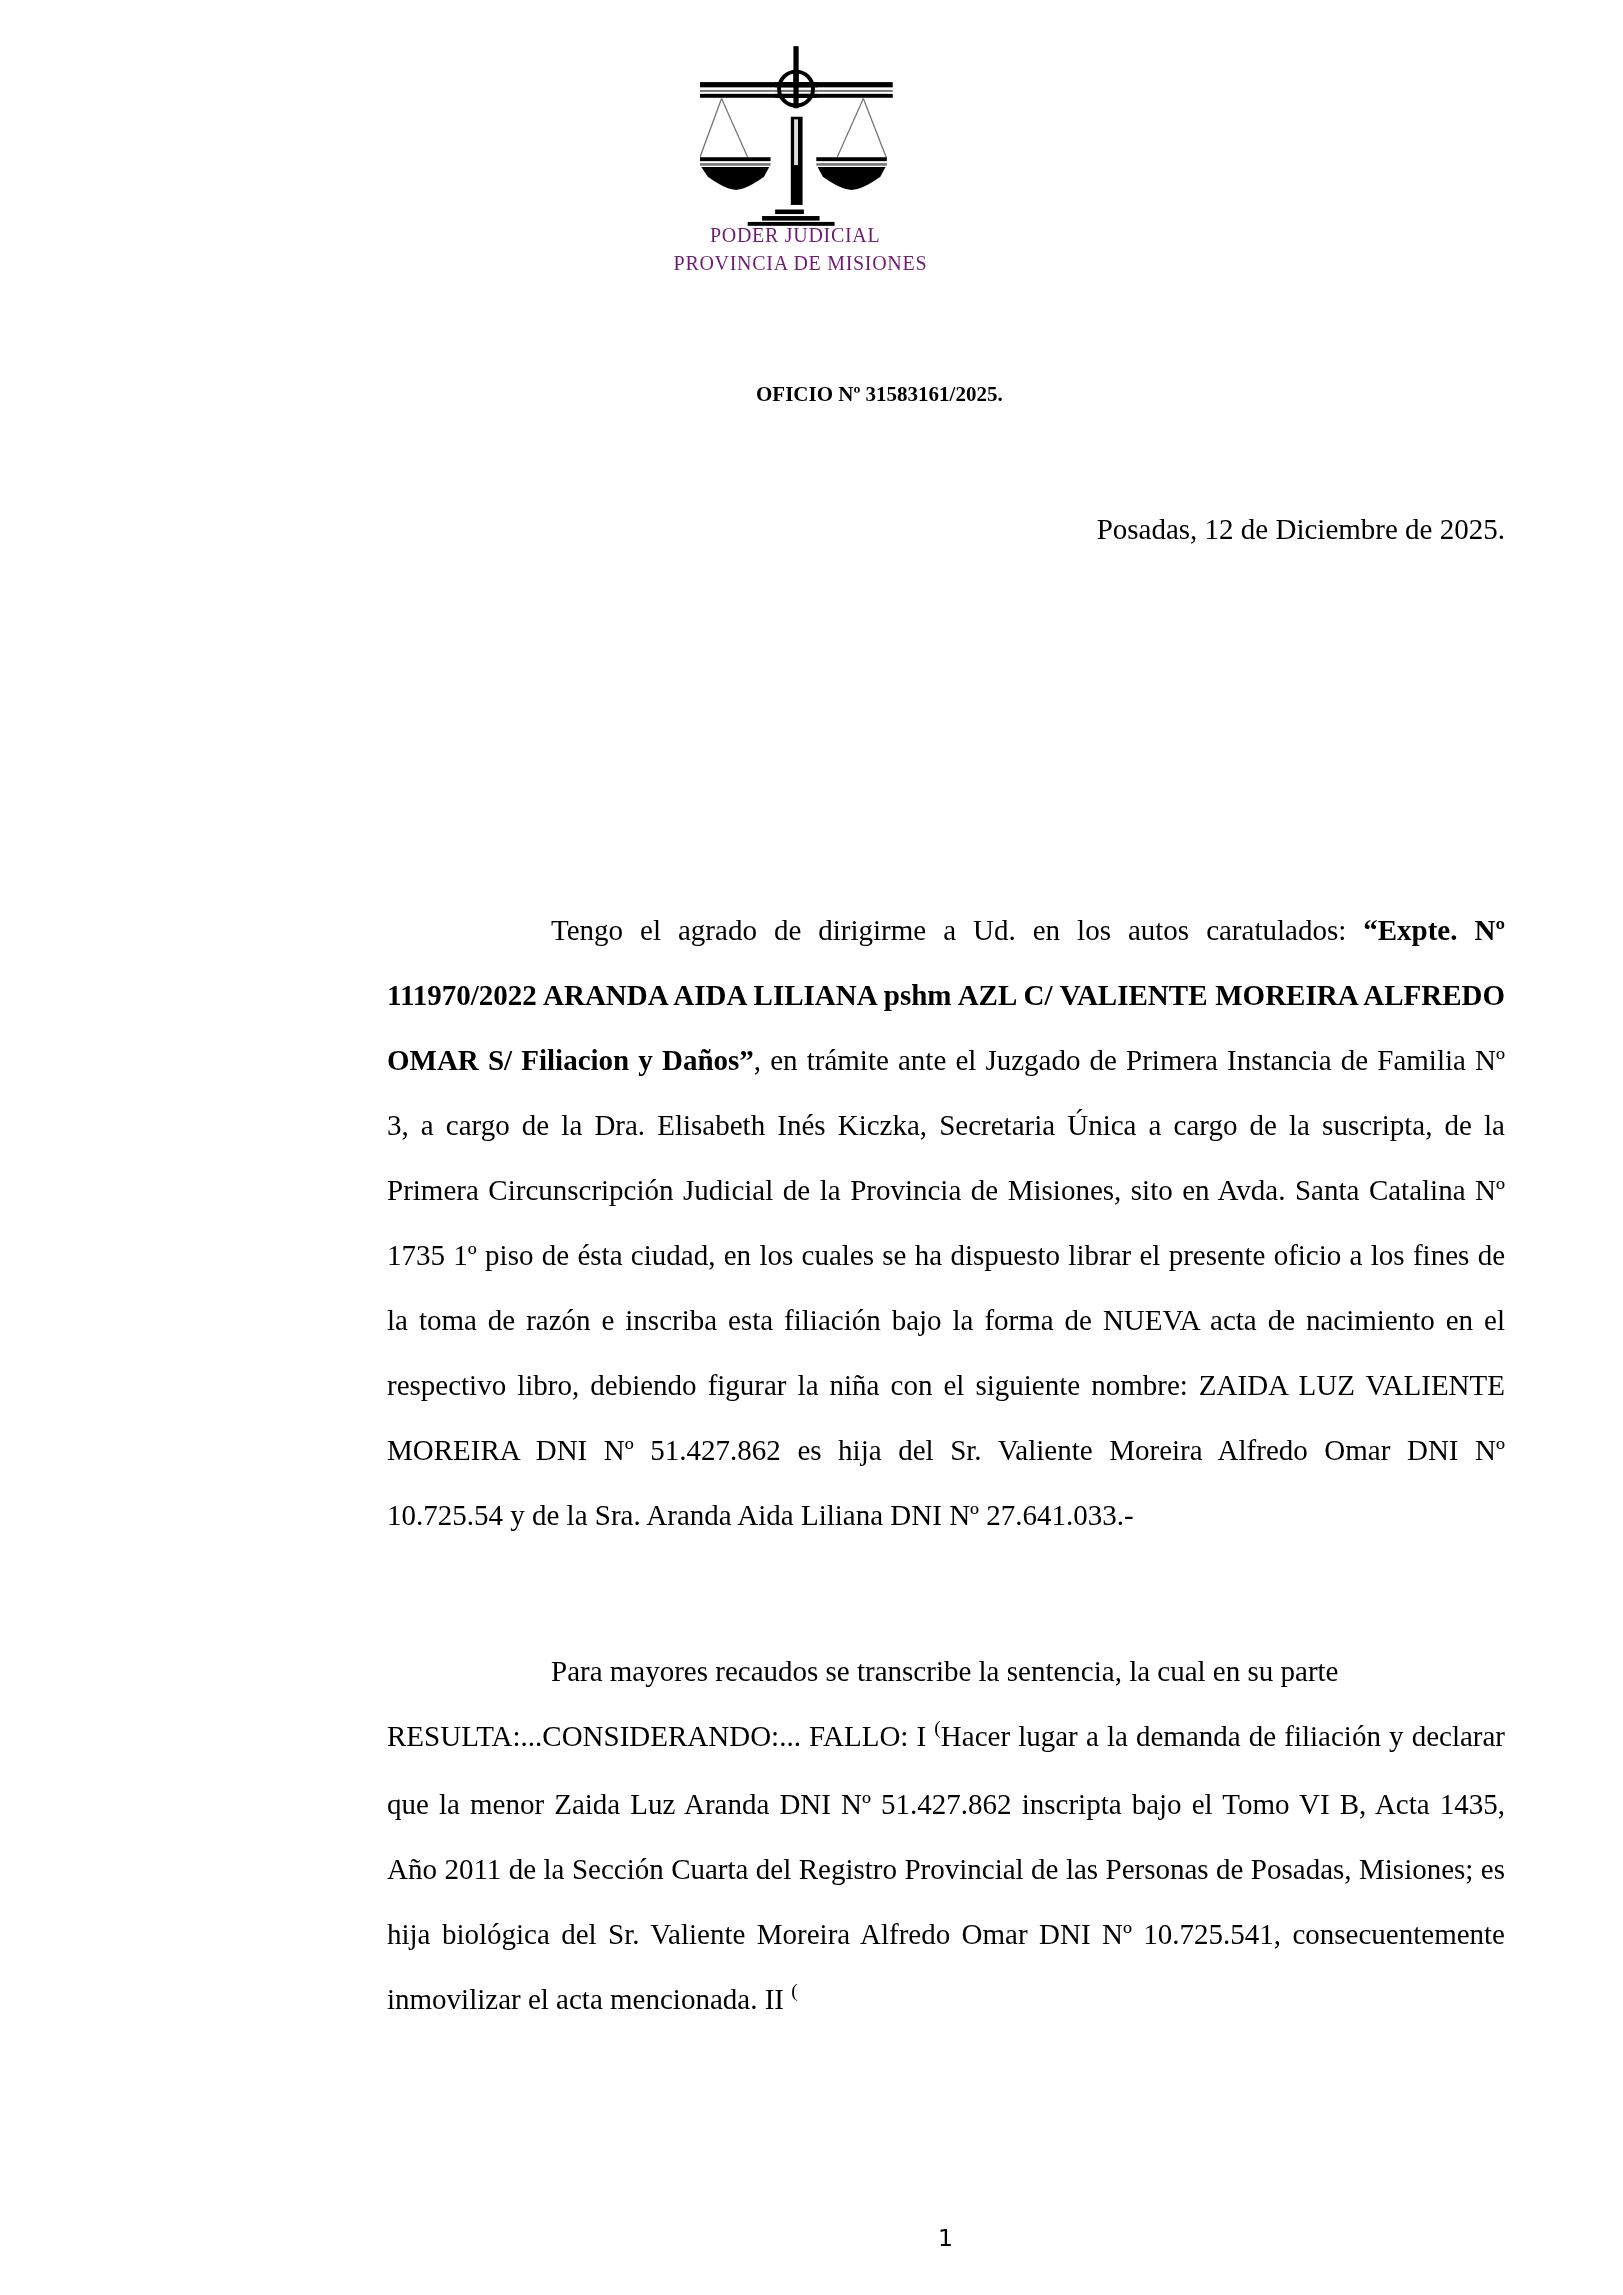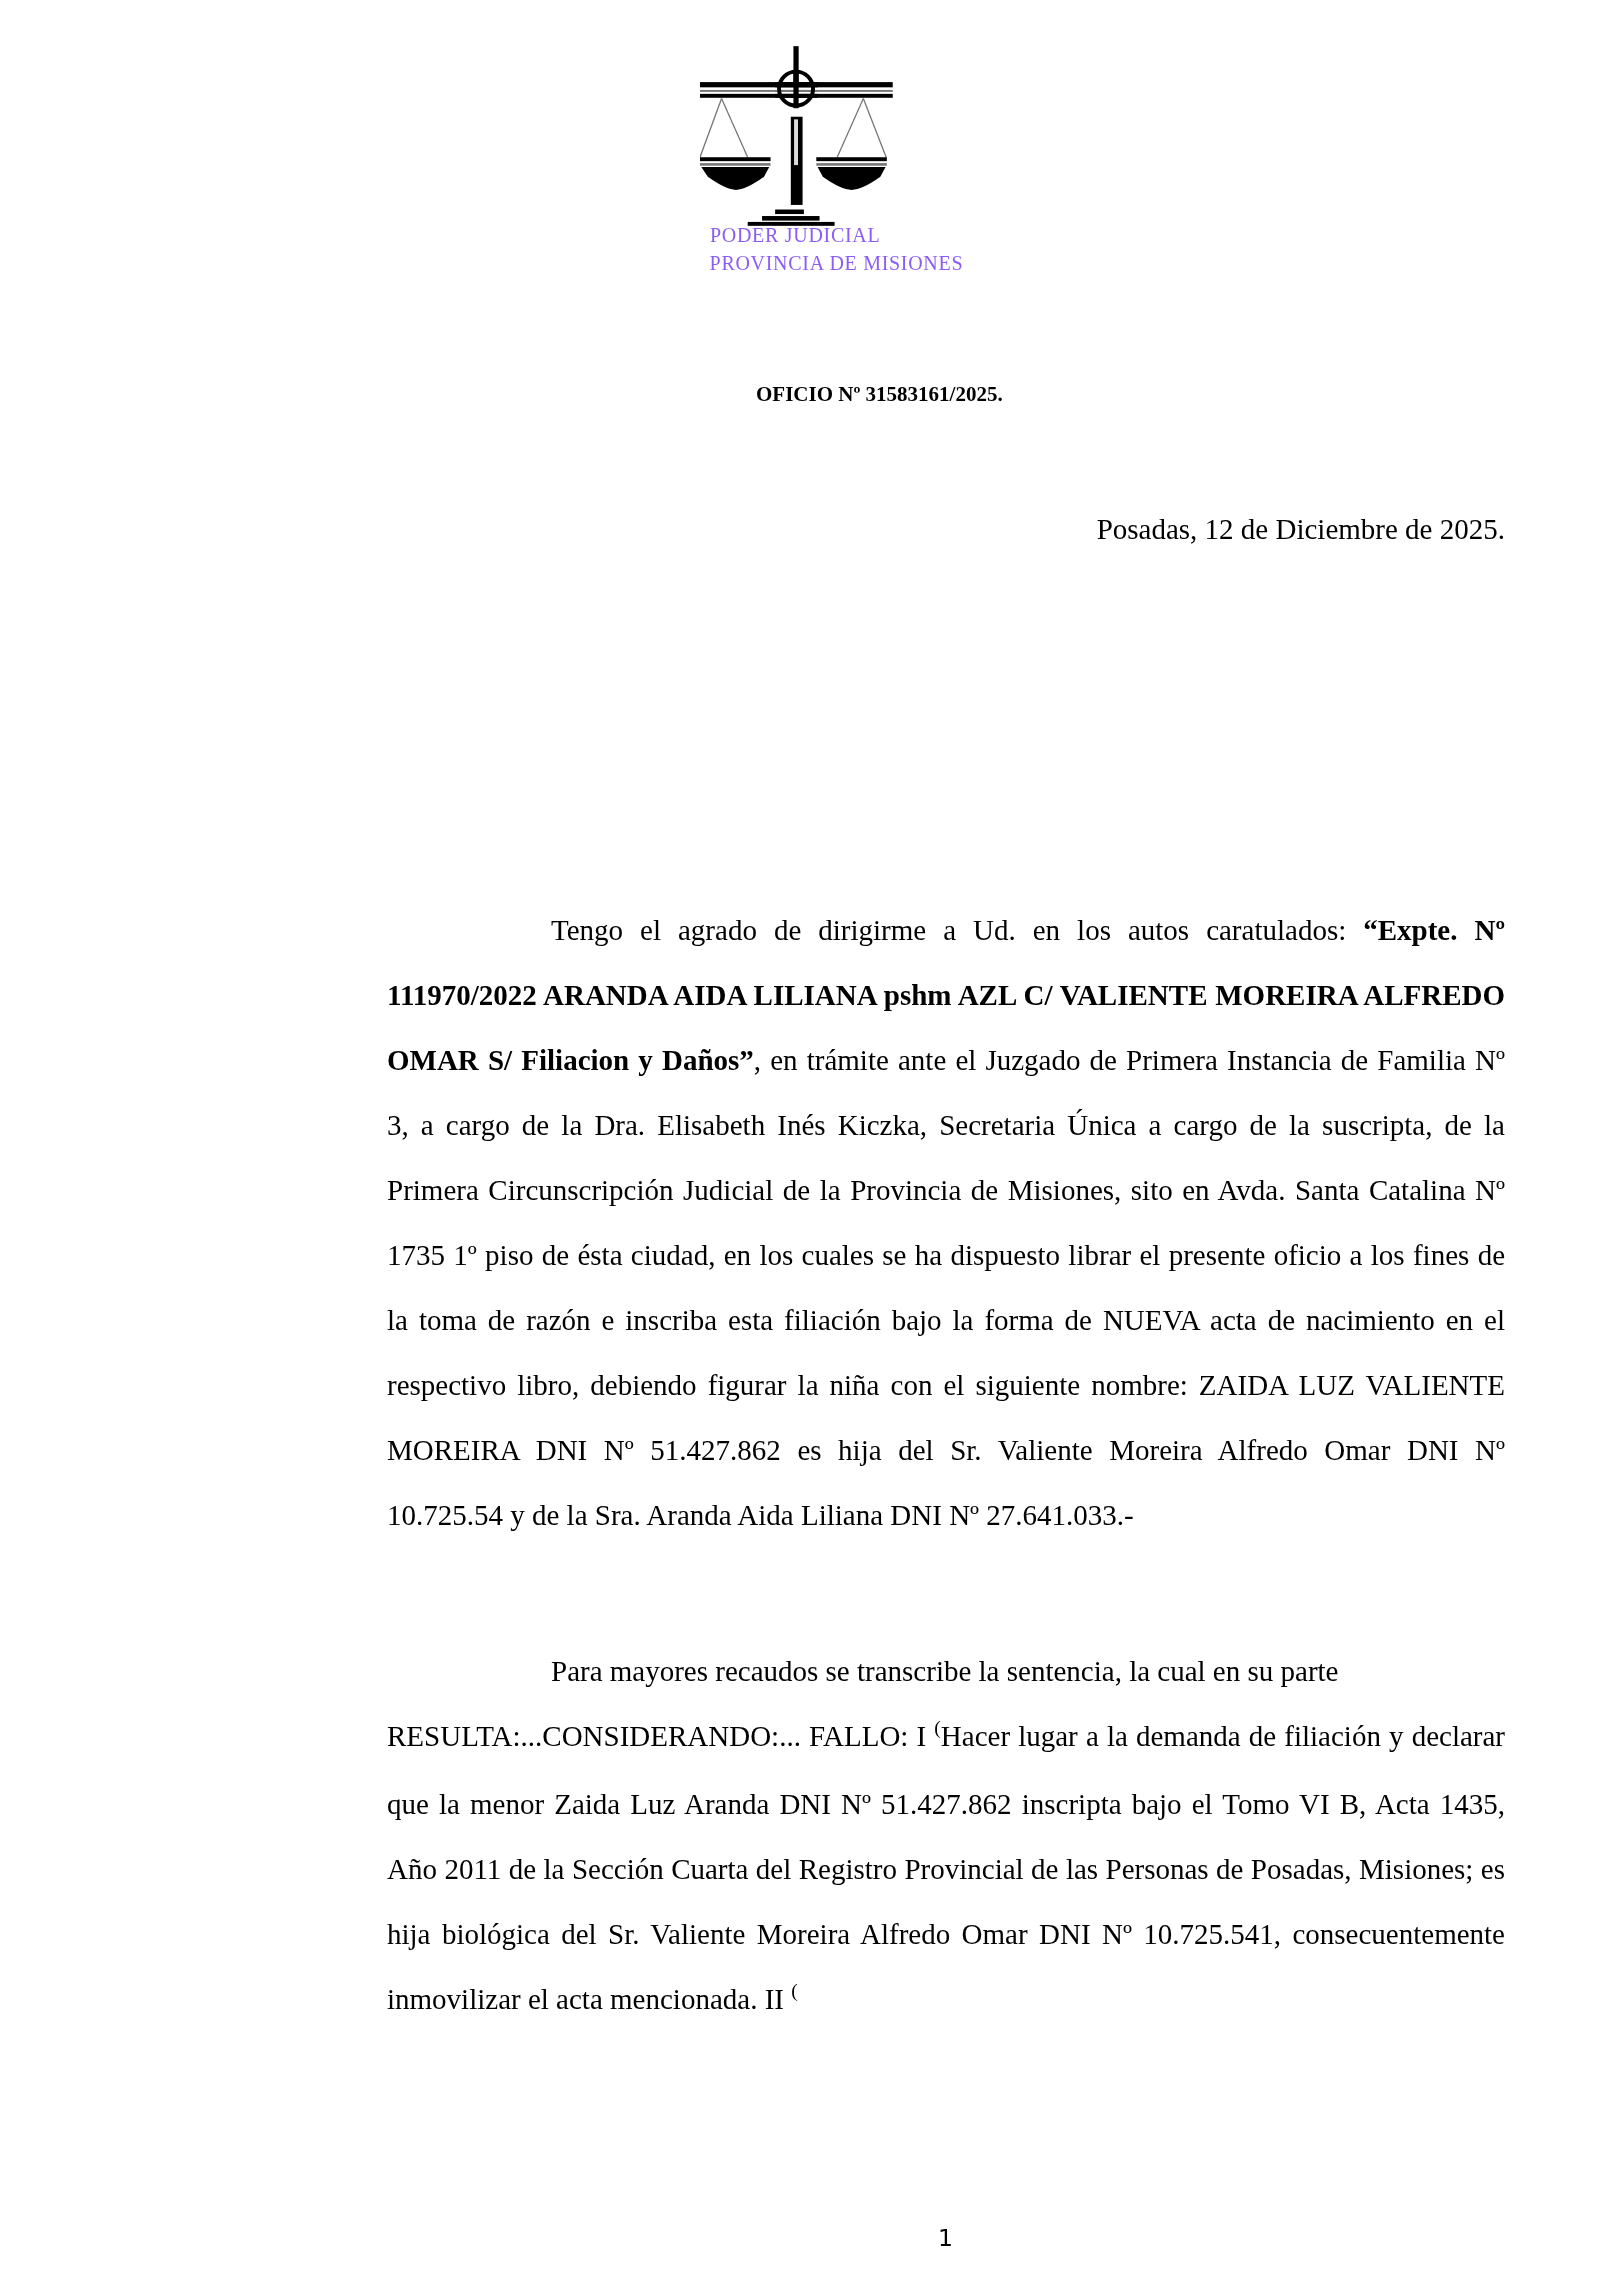--- a/index.html
+++ b/index.html
@@ -31,34 +31,33 @@
       height: 249px;
     }
     .logo svg {
       position: absolute;
       left: 46px;
       top: 6.5px;
     }
     .logo-line1, .logo-line2 {
       position: absolute;
       font-family: "Liberation Serif", "DejaVu Serif", serif;
-      color: #8b5cf6;
+      color: #701a75;
       white-space: nowrap;
       letter-spacing: 0.7px;
     }
     .logo-line1 {
       left: 56px;
       top: 185px;
       font-size: 20px;
     }
     .logo-line2 {
       left: 19.6px;
       top: 213px;
       font-size: 20px;
-      margin-left: 36px;
     }
 
     
     .oficio-title {
       position: absolute;
       left: 756px;
       top: 382px;
       font-size: 21px;
       font-weight: bold;
       white-space: nowrap;

